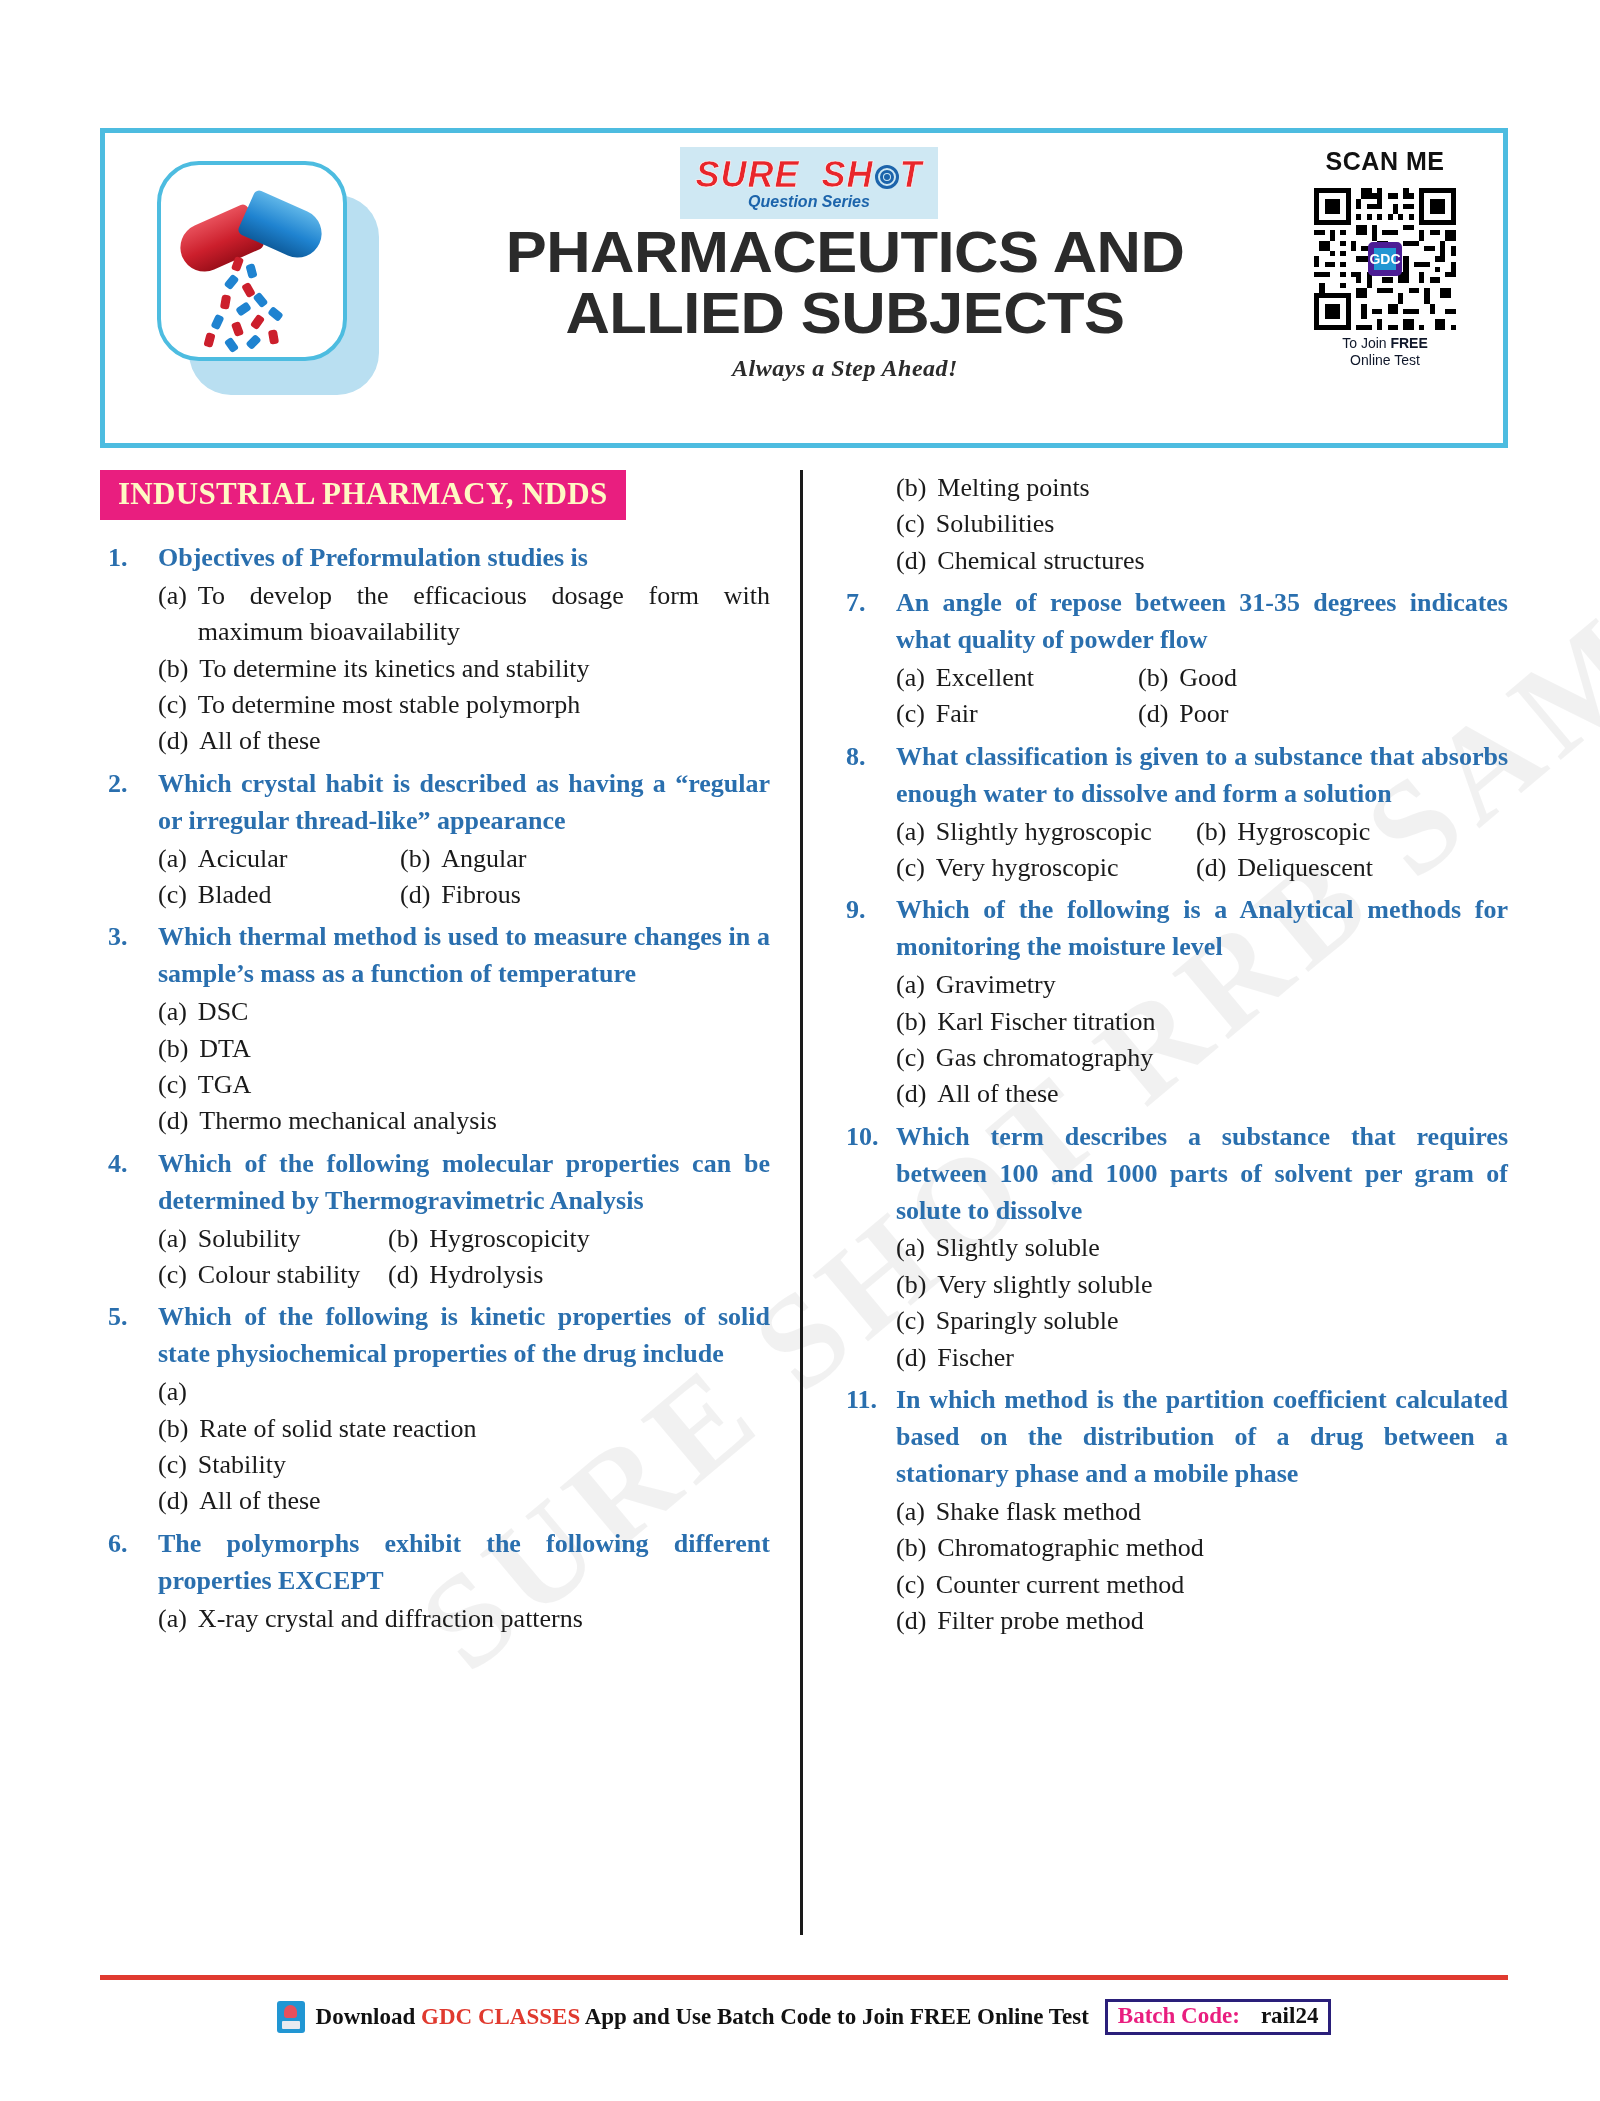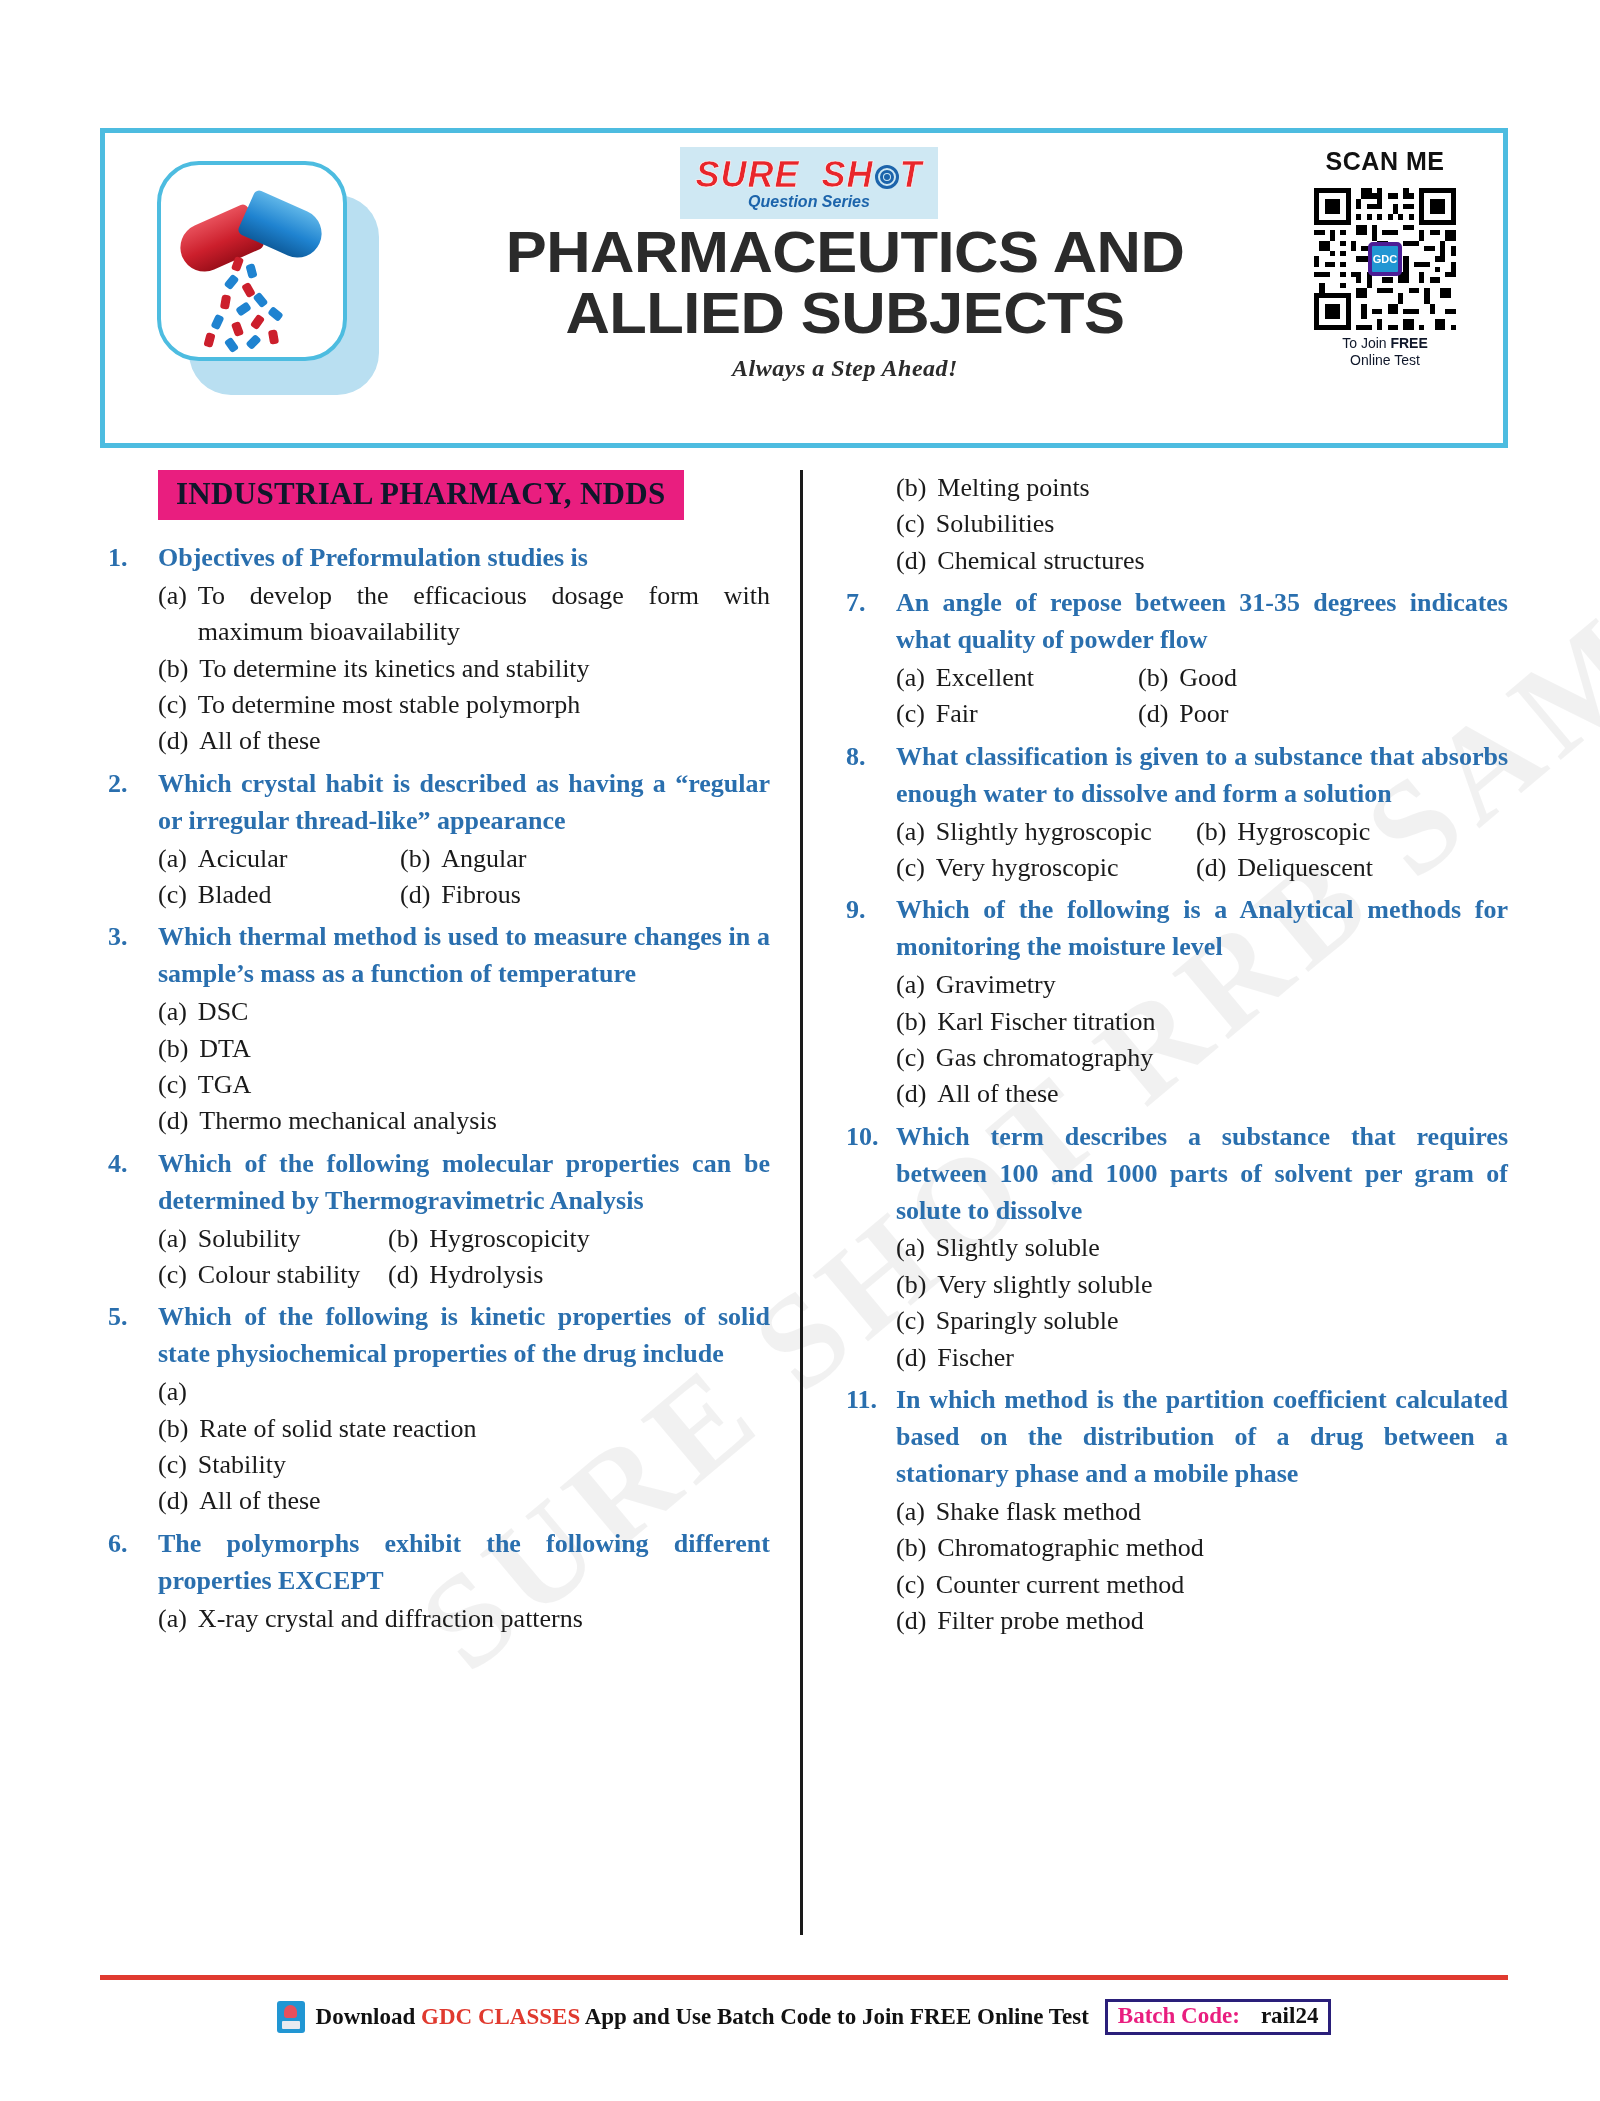--- a/index.html
+++ b/index.html
@@ -211,24 +211,24 @@
   }
   .qr-canvas svg { display: block; }
   .qr-logo {
     position: absolute;
     left: 50%;
     top: 50%;
     transform: translate(-50%,-50%);
     width: 34px;
     height: 34px;
     background: #2196d3;
-    border: 4px solid #4c1d95;
+    border: 6px solid #4c1d95;
     border-radius: 5px;
     font-family: "Liberation Sans", sans-serif;
-    font-size: 11px;
+    font-size: 14px;
     font-weight: 700;
     color: #fff;
     display: flex;
     align-items: center;
     justify-content: center;
   }
   .qr-caption {
     font-family: "Liberation Sans", sans-serif;
     font-size: 14px;
     color: #0f172a;
@@ -258,27 +258,26 @@
     top: 0px;
     width: 3px;
     height: 1465px;
     background: #1a1a1a;
   }
 
   
   .section-head {
     display: inline-block;
     background: #e91e7f;
-    color: #0f172a;
+    color: #fef9c3;
     font-family: "Liberation Serif", serif;
     font-weight: 700;
     font-size: 31px;
     letter-spacing: 0.3px;
     padding: 6px 18px 8px 18px;
-    margin-left: 58px;
     margin-bottom: 20px;
   }
 
   
   .q {
     display: flex;
     align-items: flex-start;
     margin-bottom: 1px;
   }
   .q-num {

